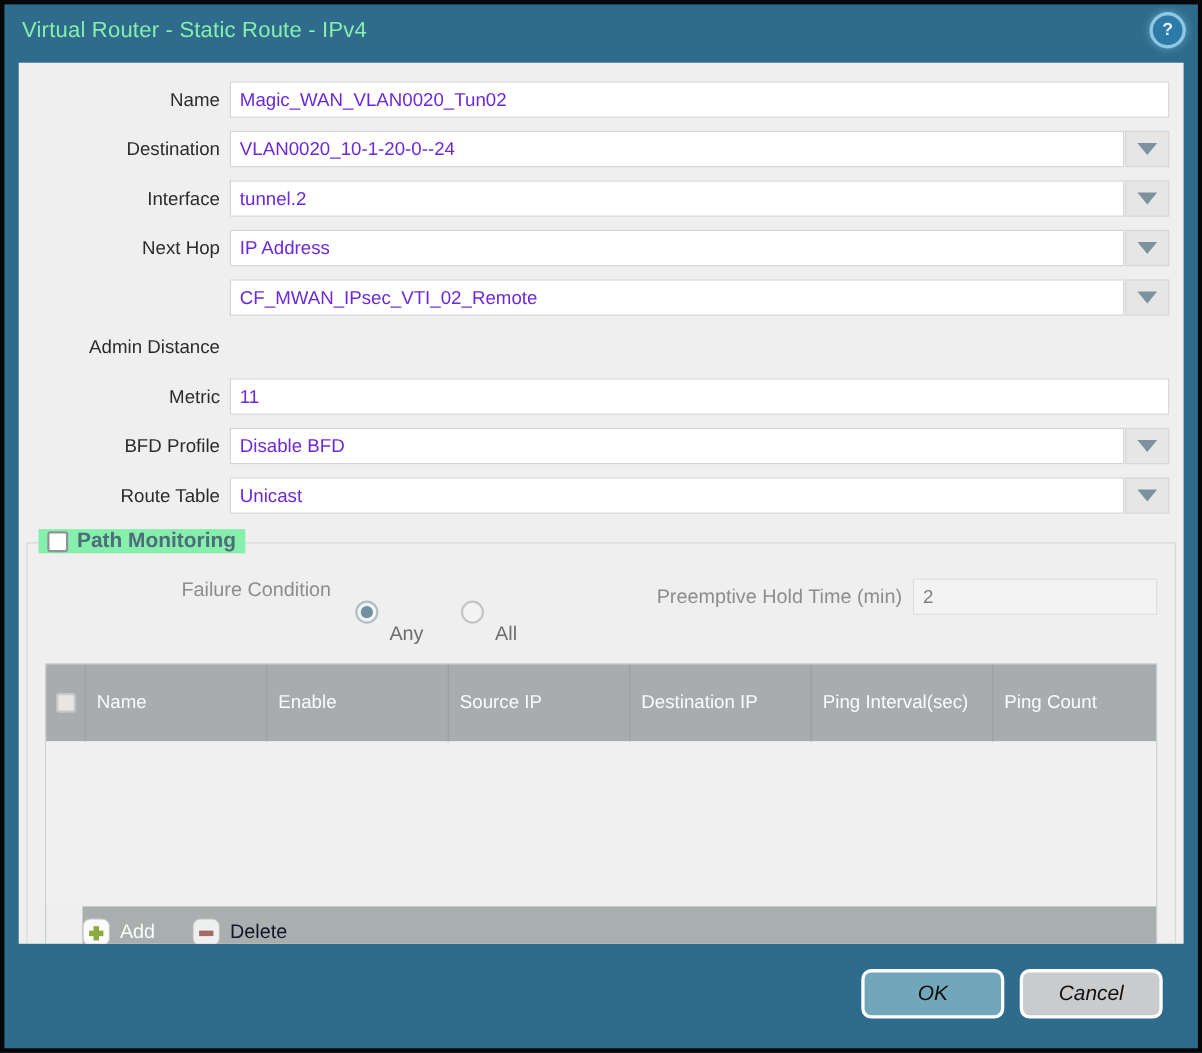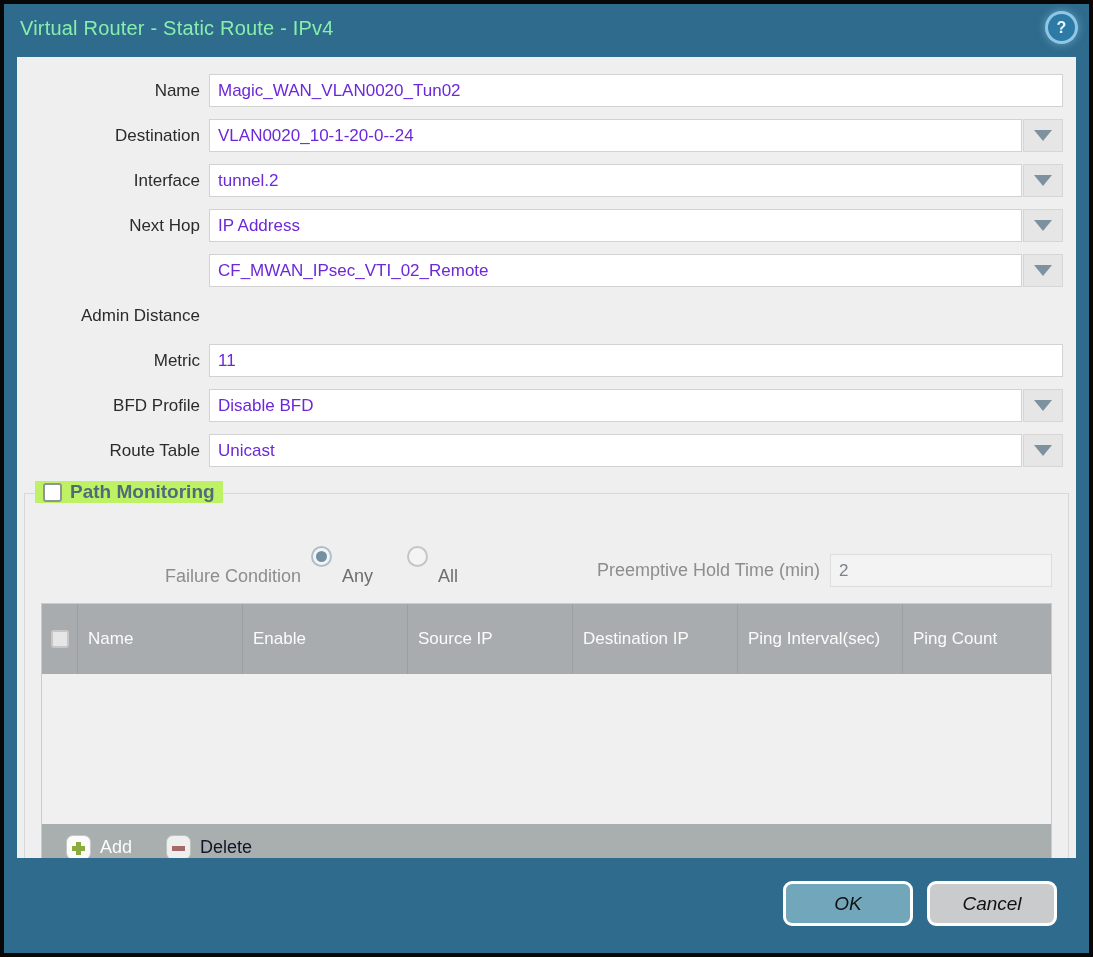--- a/index.html
+++ b/index.html
@@ -24,25 +24,25 @@
   .field-wrap { flex:1; display:flex; }
   .text-input { flex:1; height:33px; border:1px solid #d2d2d2; background:#fff; font-size:17px; color:#6d28d9;
                 padding:0 8px; font-family:"Liberation Sans", sans-serif; outline:none; }
   .text-input::placeholder { color:#9aa2a8; }
   .dd-btn { width:40px; height:33px; margin-left:1px; background:#e6e6e6; border:1px solid #d6d6d6;
             display:flex; align-items:center; justify-content:center; cursor:pointer; flex:none; }
   .dd-arrow { width:0; height:0; border-left:9px solid transparent; border-right:9px solid transparent; border-top:11px solid #7d929e; }
 
   
   .pm-fieldset { position:relative; margin:26px 7px 0 7px; height:376px; border:1px solid #d8d8d8; padding:24px 16px 0 16px; }
-  .pm-legend { position:absolute; top:-13px; left:10px; background:#bef264; padding:0 8px; display:flex; align-items:center; gap:8px; }
+  .pm-legend { position:absolute; top:-13px; left:10px; background:#86efac; padding:0 8px; display:flex; align-items:center; gap:8px; }
   .pm-checkbox { width:19px; height:19px; background:#fff; border:2px solid #8f9499; border-radius:3px; cursor:pointer; }
   .pm-title { font-size:19px; font-weight:bold; color:#4e6d7b; }
 
-  .pm-row { display:flex; align-items:flex-end; margin:8px 0 16px 0; }
+  .pm-row { display:flex; align-items:flex-start; margin:8px 0 16px 0;gap:12px; }
   .pm-lbl { width:270px; text-align:right; padding-right:10px; font-size:18px; color:#8d8d8d; flex:none; }
   .radio-group { display:flex; align-items:center; gap:34px; }
   .radio-opt { display:flex; align-items:center; gap:10px; cursor:pointer; }
   .radio { width:21px; height:21px; border-radius:50%; background:#f4f4f4; border:2px solid #c2c6c9; position:relative; flex:none; }
   .radio.checked { border-color:#aebfc9; }
   .radio.checked::after { content:""; position:absolute; inset:3px; border-radius:50%; background:#7390a2; }
   .radio-lbl { font-size:18px; color:#6e6e6e;margin-top:40px; }
   .pm-hold { margin-left:auto; display:flex; align-items:center; }
   .pm-hold .pm-lbl2 { font-size:18px; color:#8d8d8d; padding-right:10px; }
   .pm-hold .hold-input { width:222px; height:33px; background:#f3f3f3; border:1px solid #ddd; color:#7c8288;
@@ -50,21 +50,21 @@
 
   
   .pm-table { margin-top:16px; border:1px solid #c9cccc; }
   .tbl-header { display:flex; background:#a9acae; color:#fbfbfb; height:70px; }
   .th { display:flex; align-items:center; padding:0 10px; font-size:17px; border-right:1px solid #9b9fa1; line-height:1.25; }
   .th-check { width:36px; flex:none; justify-content:center; padding:0; }
   .th-check .tbl-checkbox { width:18px; height:18px; background:#e6e6e6; border:2px solid #c7c7c7; border-radius:3px; cursor:pointer; }
   .th-name, .th-enable, .th-src, .th-dst, .th-ping { width:165px; flex:none; }
   .th-count { flex:1; border-right:none; }
   .tbl-body { height:150px; background:#f0f0f0; }
-  .tbl-toolbar { display:flex; align-items:center; background:#a9aeae; height:46px; padding-left:24px; gap:34px; }
+  .tbl-toolbar { display:flex; align-items:center; background:#a9aeae; height:46px; padding-left:0; gap:34px;margin-left:33px; }
   .tool-item { display:flex; align-items:center; gap:9px; cursor:pointer; }
   .icon-box { width:25px; height:25px; background:#fbfbfb; border:1px solid #c5c5c5; border-radius:7px; position:relative; flex:none; }
   .icon-plus::before { content:""; position:absolute; left:5px; top:10px; width:13px; height:5px; background:#8cab3f; }
   .icon-plus::after  { content:""; position:absolute; left:9px; top:6px;  width:5px; height:13px; background:#8cab3f; }
   .icon-minus::before { content:""; position:absolute; left:5px; top:10px; width:13px; height:5px; background:#a65d5d; }
   .tool-label { color:#fcfcfc; font-size:18px; }
   .tool-item.disabled { cursor:default; }
   .tool-item.disabled .tool-label { color:#0f172a; }
   .tool-item.disabled .icon-box { opacity:.85; }
 

